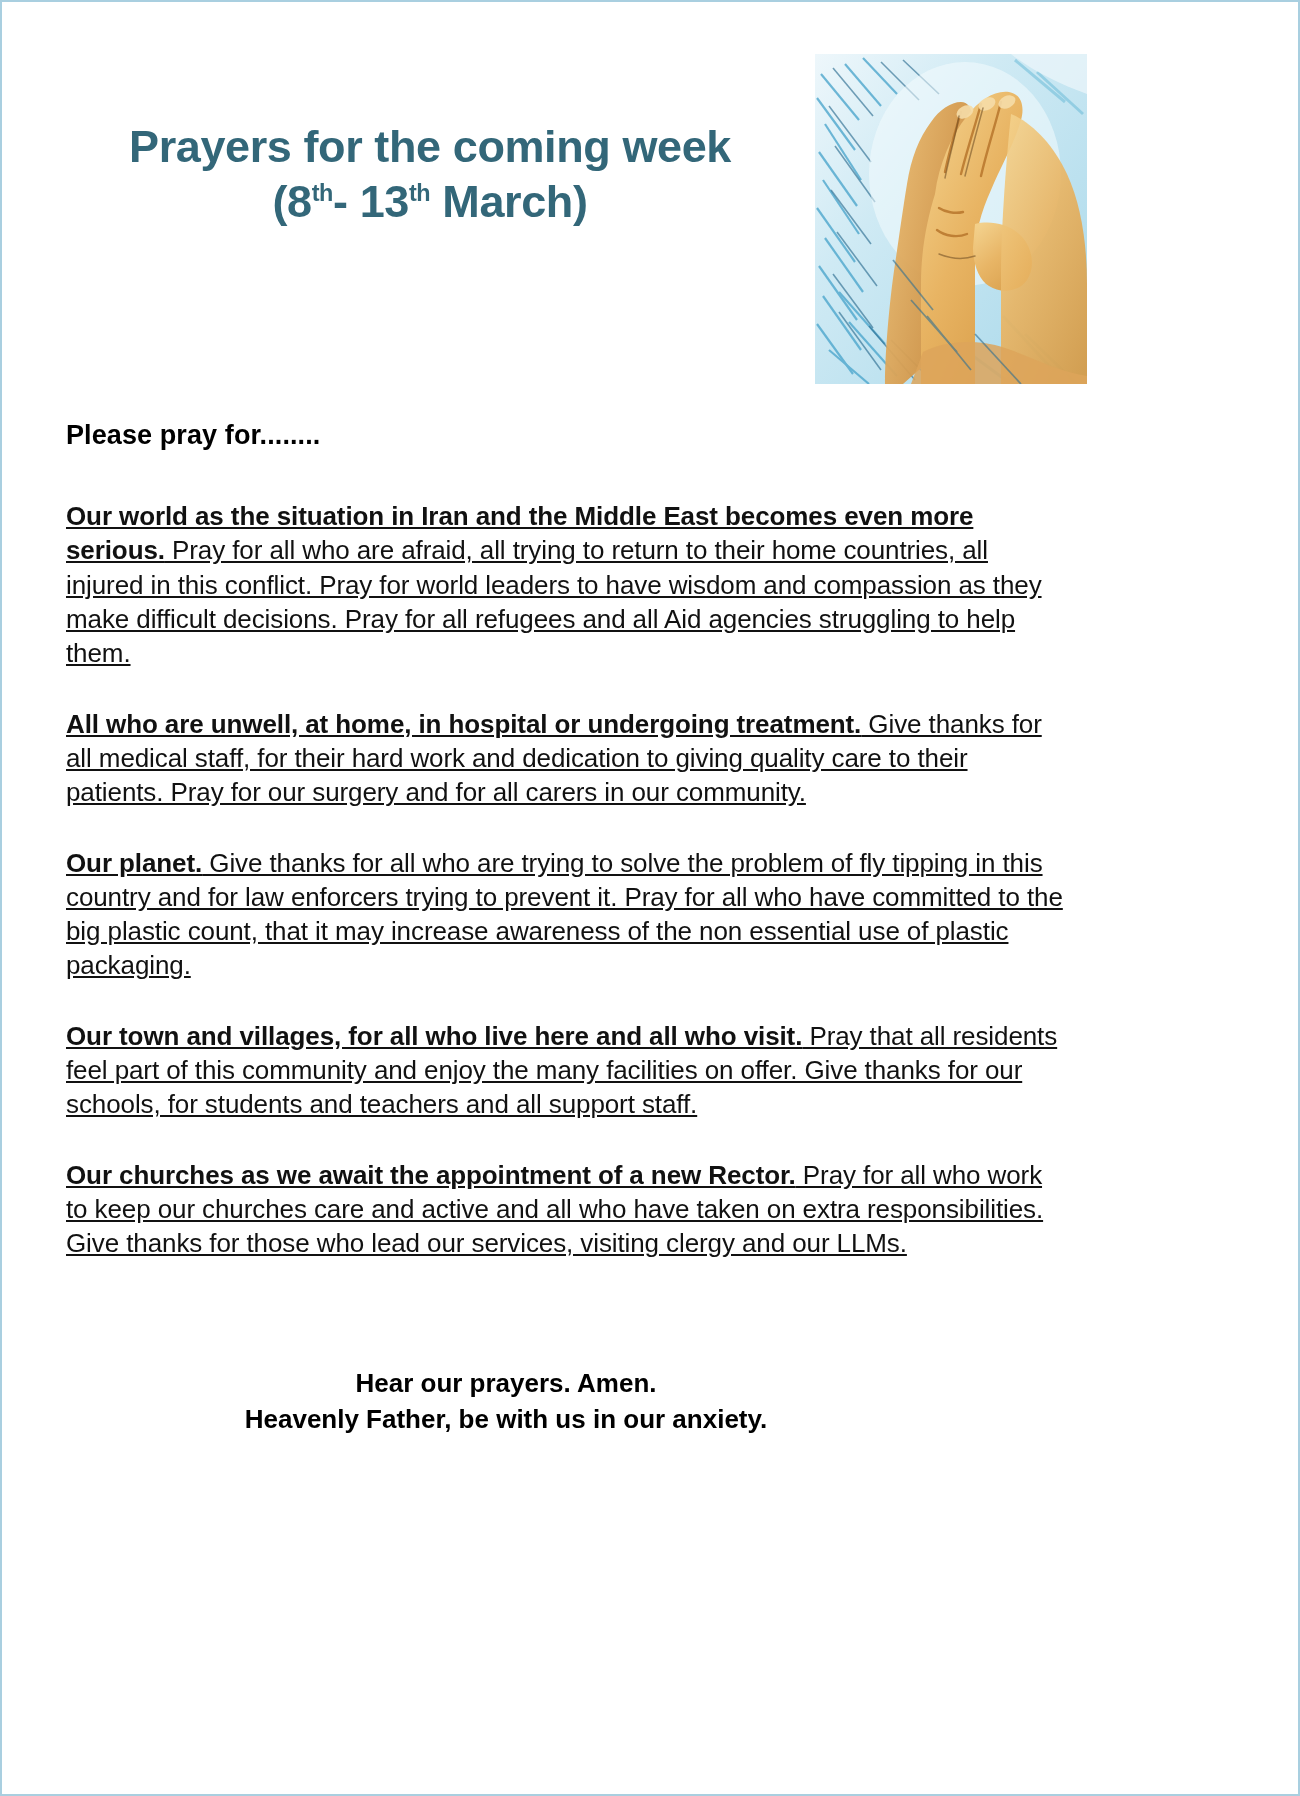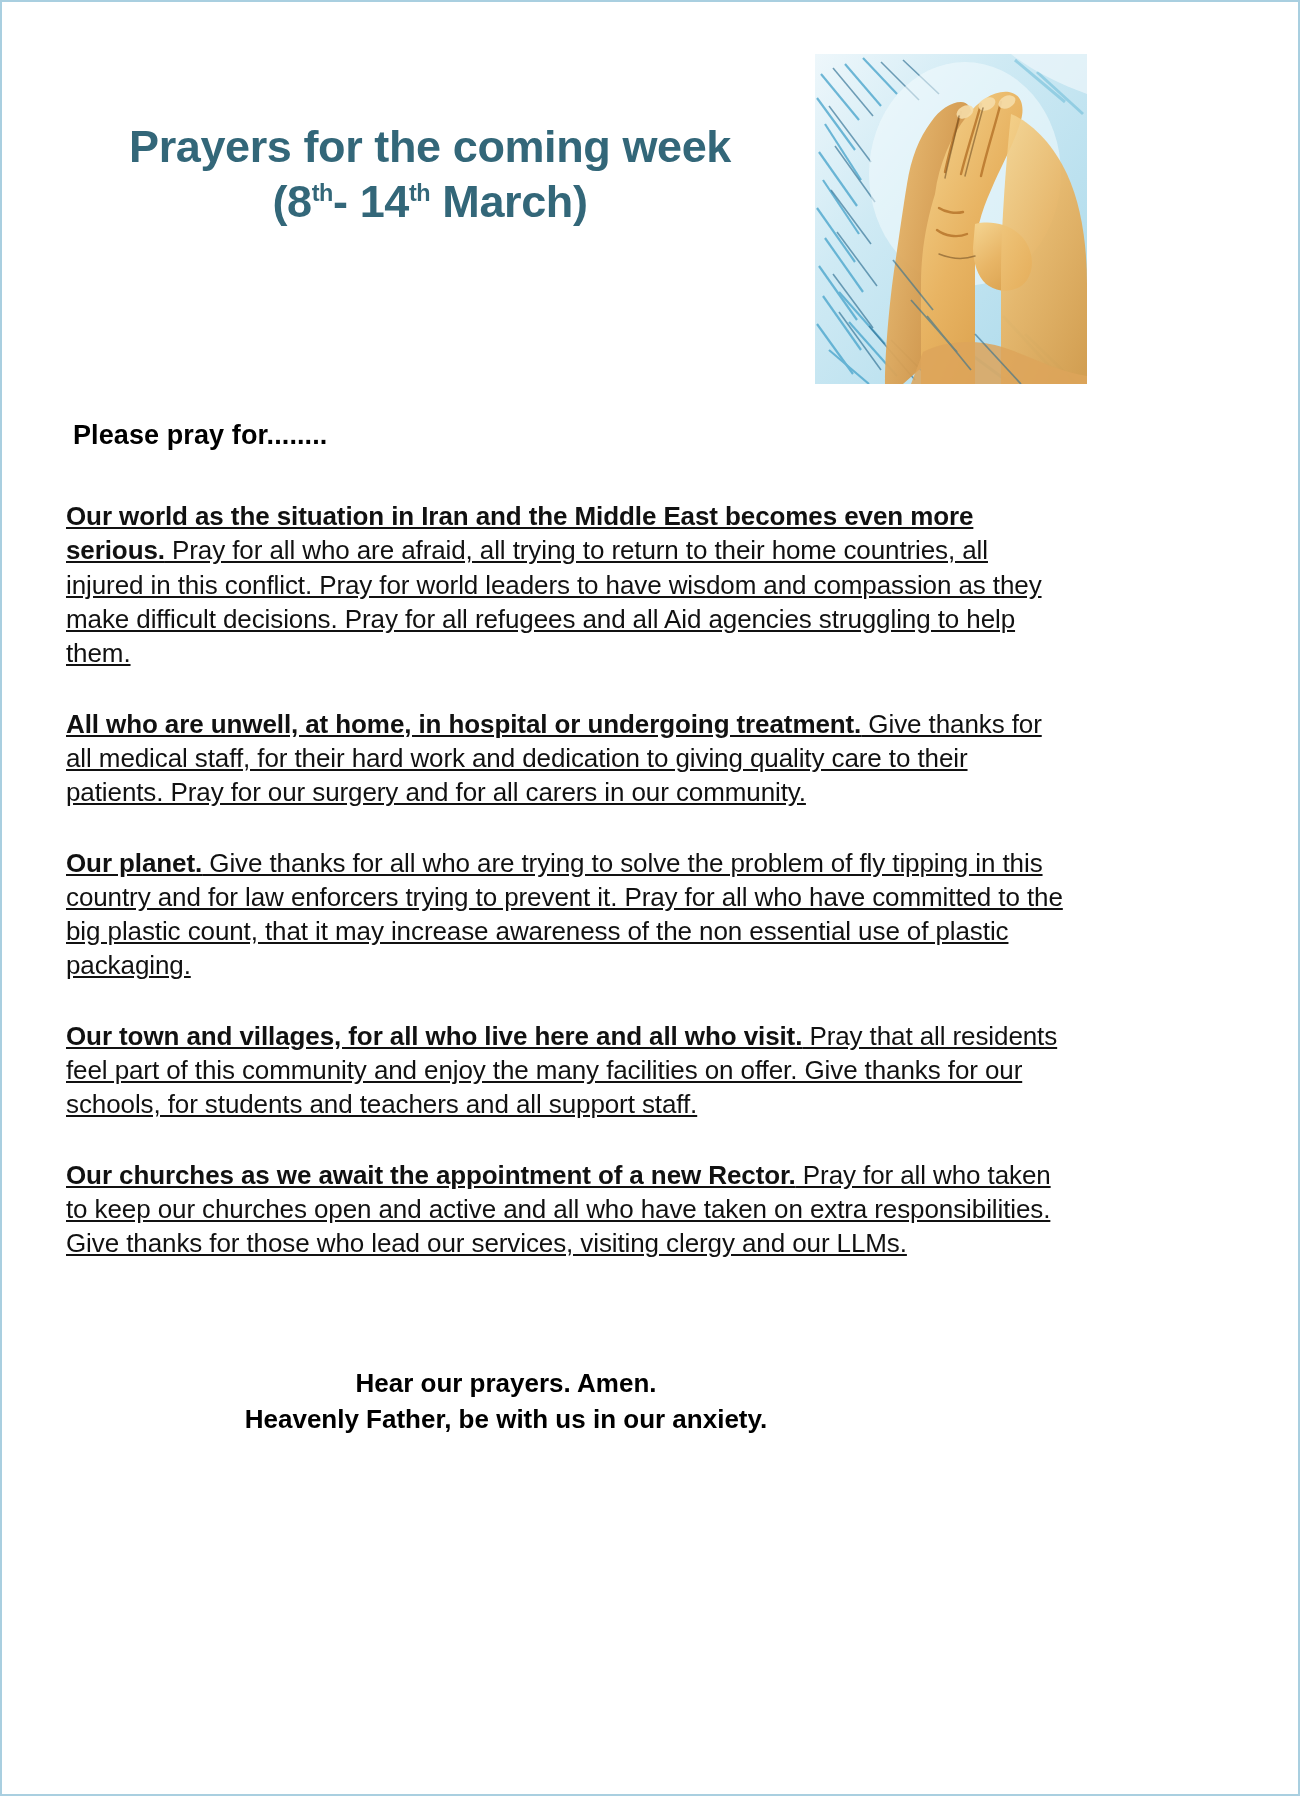--- a/index.html
+++ b/index.html
@@ -69,21 +69,21 @@
     position: absolute;
     left: 64px;
     top: 418px;
     width: 1000px;
   }
 
   .intro-heading {
     font-size: 27px;
     font-weight: bold;
     color: #000000;
-    margin: 0 0 48px 7px;
+    margin: 0 0 48px 0;
     letter-spacing: 0.1px;
   }
 
   .prayer-para {
     font-size: 26px;
     line-height: 1.32;
     color: #111111;
     margin: 0 0 36px 0;
     letter-spacing: -0.1px;
     text-decoration: underline;
@@ -105,21 +105,21 @@
 </style>
 </head>
 <body>
 
 <div class="page">
 
   <div class="header">
 
     <div class="title-block">
       <span class="title-line-1">Prayers for the coming week</span>
-      <span class="title-line-2"><span>(8</span><span class="sup">th</span><span>- 14</span><span class="sup">th</span><span> March)</span></span>
+      <span class="title-line-2"><span>(8</span><span class="sup">th</span><span>- 13</span><span class="sup">th</span><span> March)</span></span>
     </div>
 
     <div class="hands-figure">
       <svg class="hands-svg" viewBox="0 0 272 330" preserveAspectRatio="none">
         <defs>
           <linearGradient id="skyg" x1="0" y1="0" x2="1" y2="1">
             <stop offset="0%" stop-color="#eef7fb"></stop>
             <stop offset="35%" stop-color="#cfeaf4"></stop>
             <stop offset="100%" stop-color="#a8d8ea"></stop>
           </linearGradient>
@@ -243,21 +243,21 @@
 
     <p class="prayer-para">
       <span class="lead">Our planet.</span><span> Give thanks for all who are trying to solve the problem of fly tipping in this country and for law enforcers trying to prevent it. Pray for all who have committed to the big plastic count, that it may increase awareness of the non essential use of plastic packaging.</span>
     </p>
 
     <p class="prayer-para">
       <span class="lead">Our town and villages, for all who live here and all who visit.</span><span> Pray that all residents feel part of this community and enjoy the many facilities on offer. Give thanks for our schools, for students and teachers and all support staff.</span>
     </p>
 
     <p class="prayer-para">
-      <span class="lead">Our churches as we await the appointment of a new Rector.</span><span> Pray for all who taken to keep our churches open and active and all who have taken on extra responsibilities. Give thanks for those who lead our services, visiting clergy and our LLMs.</span>
+      <span class="lead">Our churches as we await the appointment of a new Rector.</span><span> Pray for all who work to keep our churches care and active and all who have taken on extra responsibilities. Give thanks for those who lead our services, visiting clergy and our LLMs.</span>
     </p>
 
     <div class="closing">
       <span class="closing-line">Hear our prayers. Amen.</span>
       <span class="closing-line">Heavenly Father, be with us in our anxiety.</span>
     </div>
 
   </div>
 
 </div>

